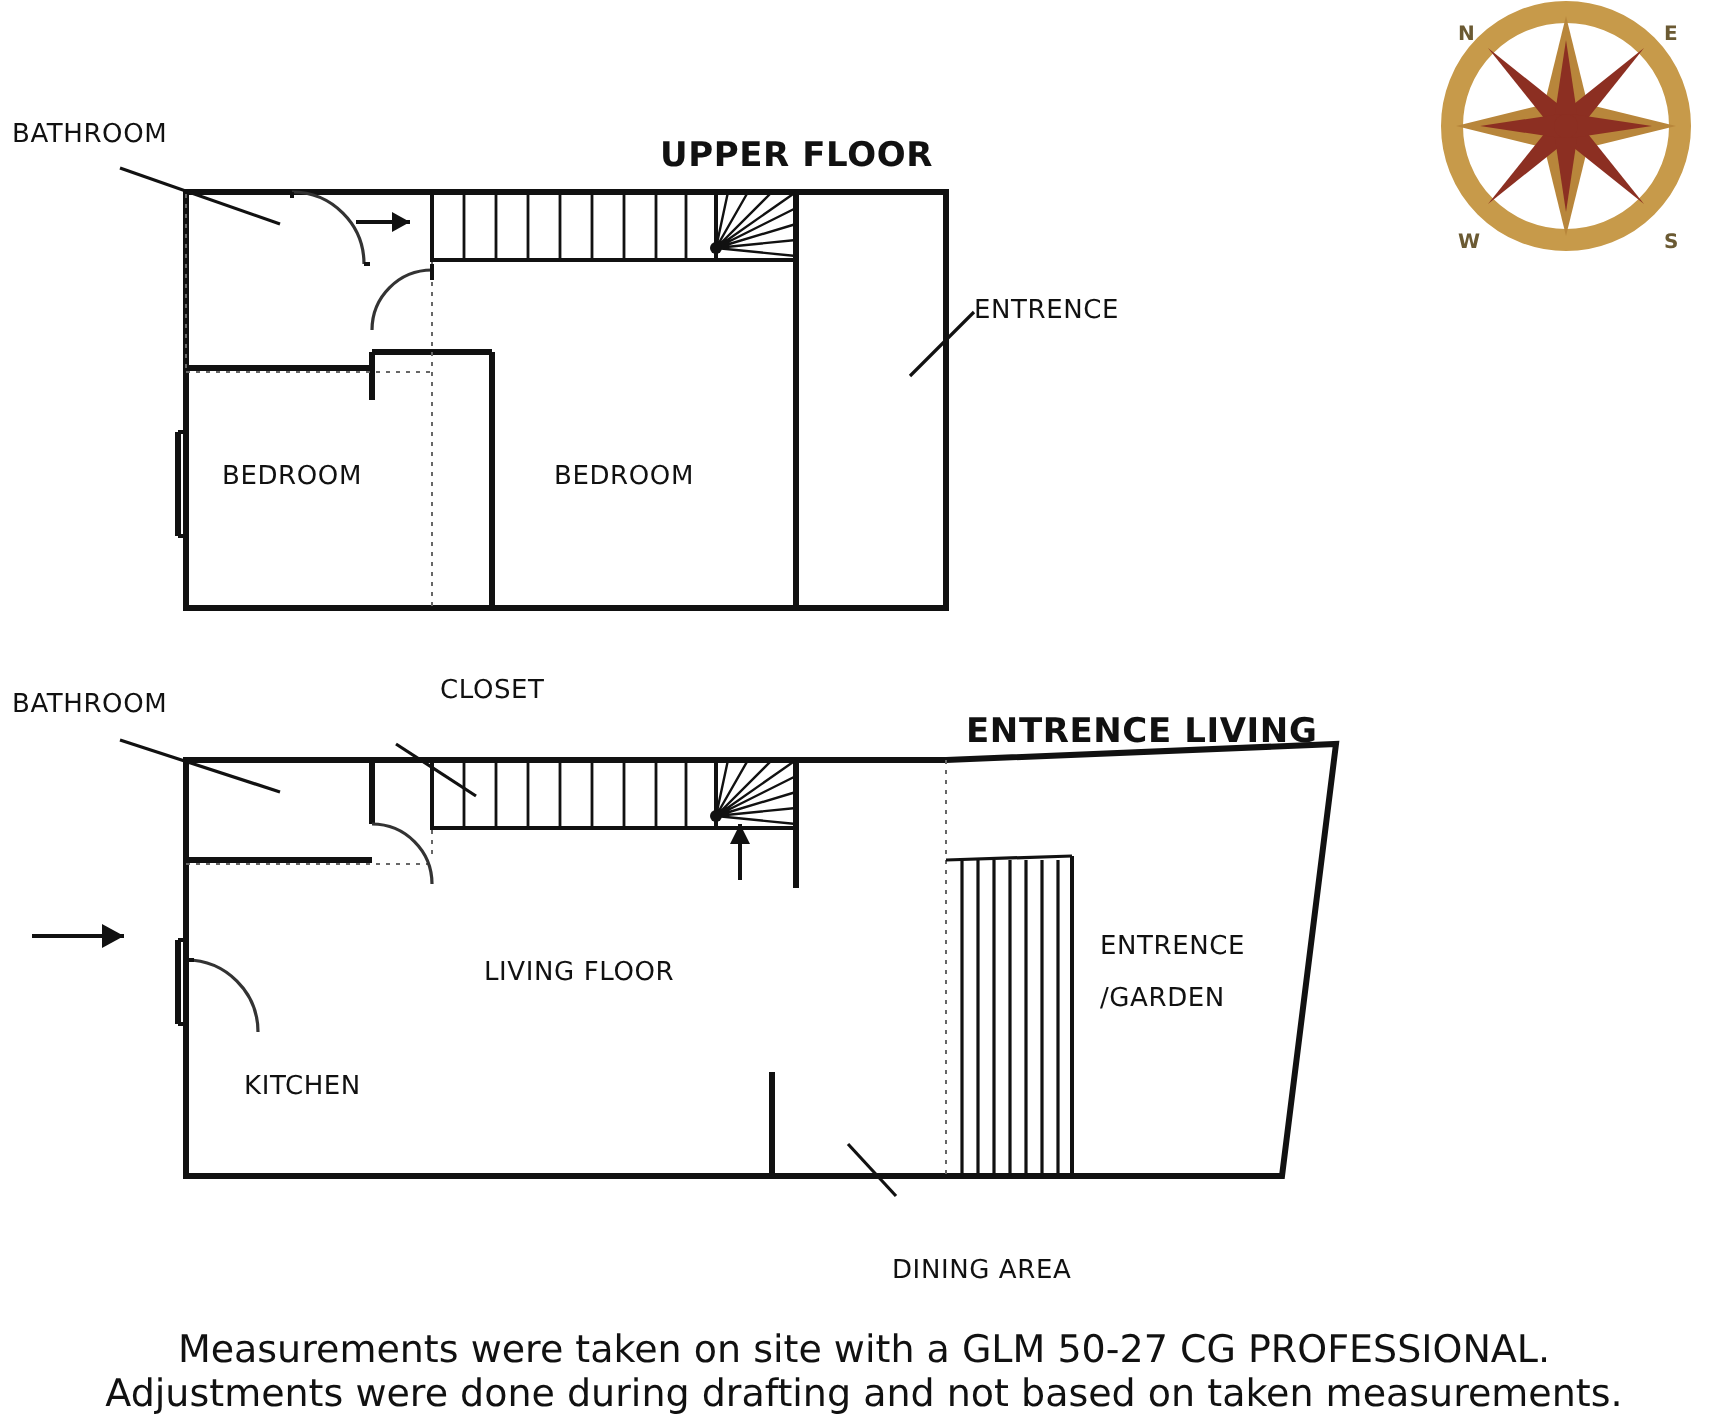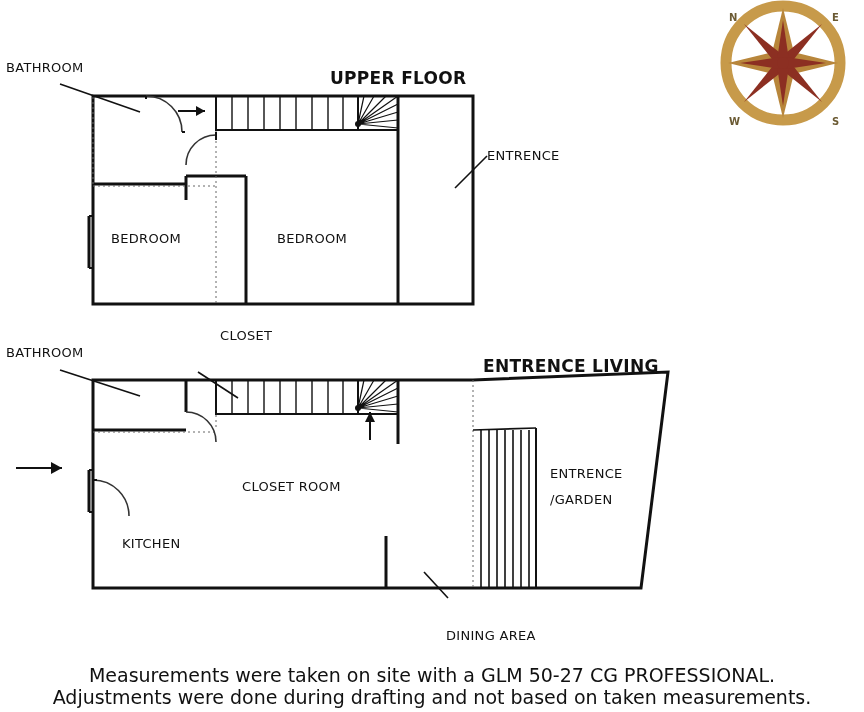--- a/index.html
+++ b/index.html
@@ -164,22 +164,22 @@
 <div class="compass-letter" style="left:729px; top:116px;">W</div>
 <div class="compass-letter" style="left:832px; top:116px;">S</div>
 
 <div class="lbl" style="left:6px; top:60px;">BATHROOM</div>
 <div class="lbl bold" style="left:330px; top:68px;">UPPER FLOOR</div>
 <div class="lbl" style="left:487px; top:148px;">ENTRENCE</div>
 <div class="lbl" style="left:111px; top:231px;">BEDROOM</div>
 <div class="lbl" style="left:277px; top:231px;">BEDROOM</div>
 
 <div class="lbl" style="left:6px; top:345px;">BATHROOM</div>
-<div class="lbl" style="left:220px; top:328px;">CLOSET</div>
+<div class="lbl" style="left:220px; top:338px;">CLOSET</div>
 <div class="lbl bold" style="left:483px; top:356px;">ENTRENCE LIVING</div>
 <div class="lbl" style="left:550px; top:466px;">ENTRENCE</div>
 <div class="lbl" style="left:550px; top:492px;">/GARDEN</div>
-<div class="lbl" style="left:242px; top:479px;">CLOSET ROOM</div>
+<div class="lbl" style="left:242px; top:479px;">LIVING FLOOR</div>
 <div class="lbl" style="left:122px; top:536px;">KITCHEN</div>
 <div class="lbl" style="left:446px; top:628px;">DINING AREA</div>
 
 <div class="caption" style="top:664px;">Measurements were taken on site with a GLM 50-27 CG PROFESSIONAL.</div>
 <div class="caption" style="top:686px;">Adjustments were done during drafting and not based on taken measurements.</div>
 
 </body></html>

